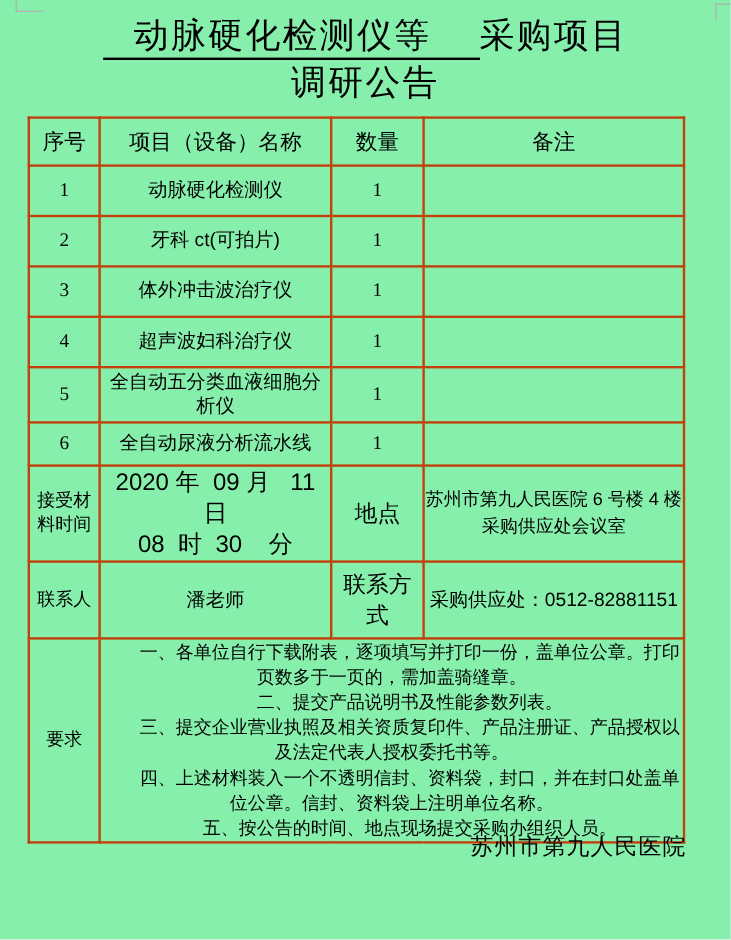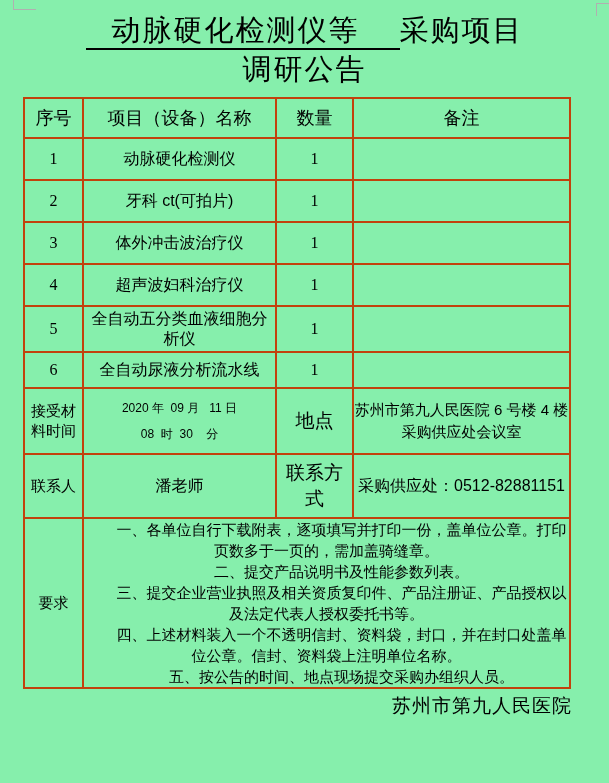--- a/index.html
+++ b/index.html
@@ -86,21 +86,21 @@
   td.label-cell {
     font-size: 15px;
     line-height: 20px;
     font-family: "Liberation Sans", sans-serif;
     padding: 0 6px;
   }
   tr.acceptance-row { height: 66px; }
   tr.contact-row { height: 64px; }
   tr.req-row { height: 170px; }
   td.time-cell {
-    font-size: 12px;
+    font-size: 20px;
     line-height: 26px;
     font-family: "Liberation Sans", sans-serif;
   }
   td.place-cell {
     font-size: 15px;
     line-height: 22px;
     font-family: "Liberation Sans", sans-serif;
     padding: 0 2px;
   }
   td.method-label-cell {

